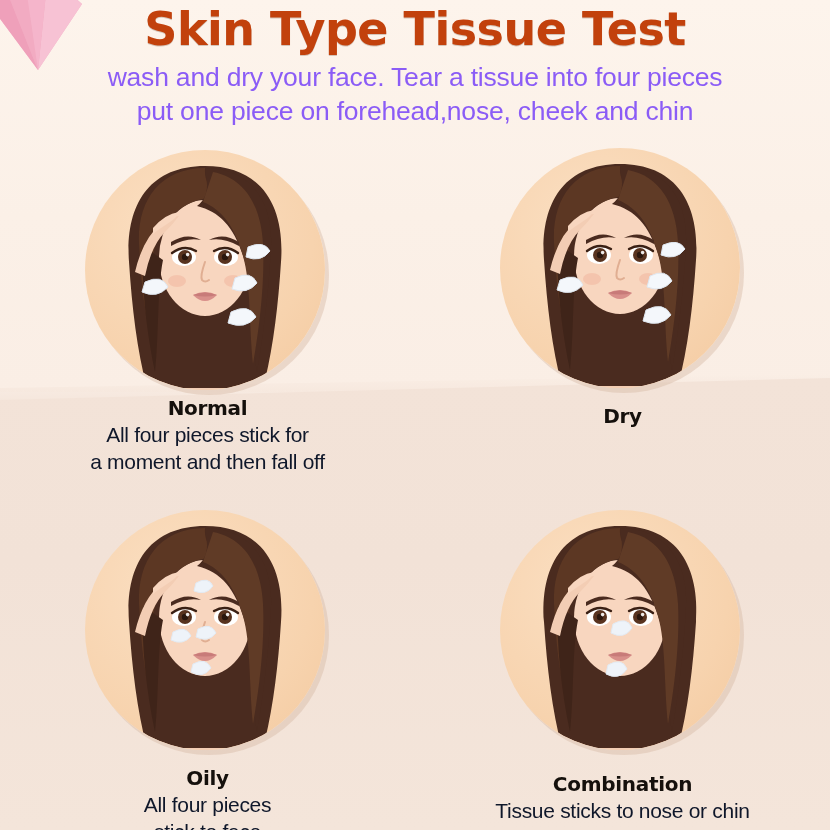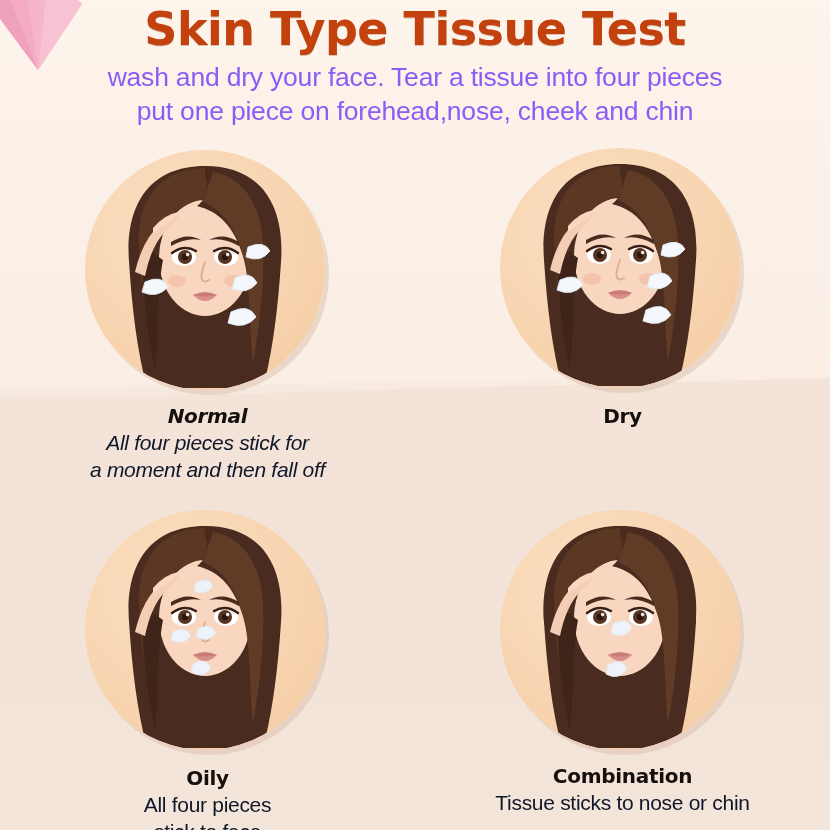--- a/index.html
+++ b/index.html
@@ -78,24 +78,24 @@
     color:#15100c;
     line-height:26px;
     letter-spacing:-.3px;
   }
   .cap-line{
     font-size:21px;
     color:#0f172a;
     line-height:27px;
     letter-spacing:-.3px;
   }
-  .cell-tl .caption{ margin-top:8px;font-style:italic; }
+  .cell-tl .caption{ margin-top:0; }
   .cell-tr .caption{ margin-top:10px; }
   .cell-bl .caption{ margin-top:10px; }
-  .cell-br .caption{ margin-top:8px; }
+  .cell-br .caption{ margin-top:16px; }
 </style>
 </head>
 <body>
 
 <div id="bg-upper"></div>
 <div id="bg-lower"></div>
 <div id="bg-lower-soft"></div>
 
 <svg id="gem" viewBox="0 0 118 96">
   <polygon points="14,0 62,0 96,30 52,96 6,34" fill="#f3b0c6"></polygon>

